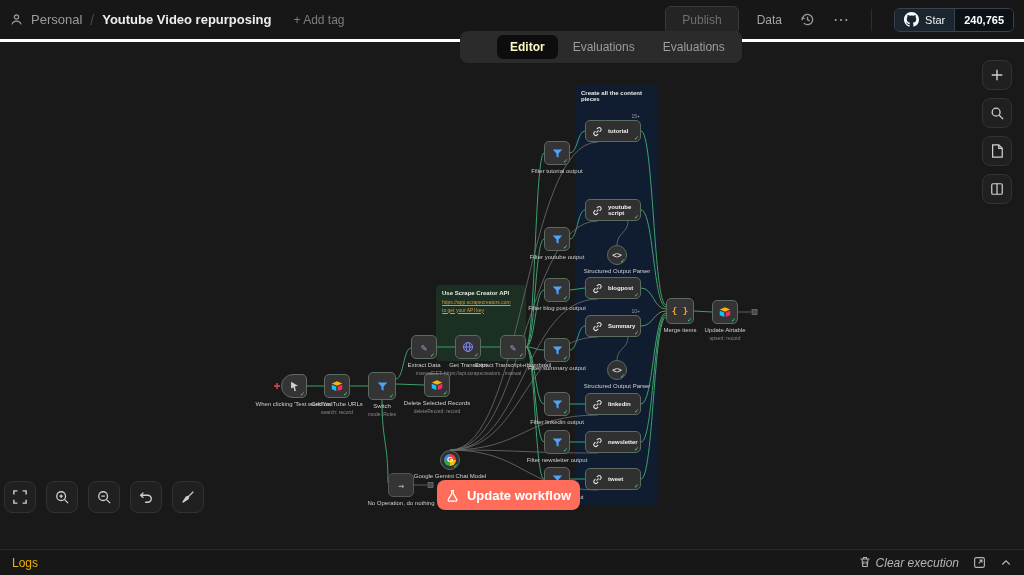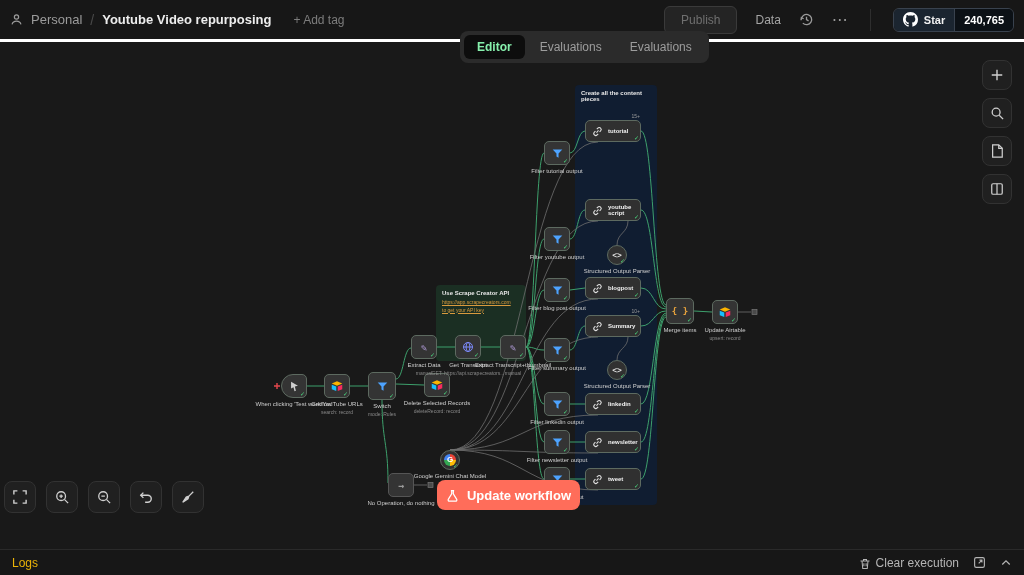--- a/index.html
+++ b/index.html
@@ -15,29 +15,29 @@
   .wf-title { color:#ededed; font-weight:700; font-size:13px; }
   .add-tag { color:#7d7d7d; font-size:12px; margin-left:14px; cursor:pointer; }
   .tb-right { margin-left:auto; display:flex; align-items:center; gap:18px; }
   .btn-publish { background:#242424; border:1px solid #3a3a3a; color:#6f6f6f; font-size:12px;
     padding:6px 16px; border-radius:6px; }
   .saved { color:#a5a5a5; font-size:12px; }
   .tb-icon { color:#9a9a9a; display:flex; align-items:center; }
   .tb-div { width:1px; height:22px; background:#2e2e2e; margin:0 4px; }
   .gh { display:flex; align-items:stretch; border:1px solid #39424e; border-radius:6px; overflow:hidden; height:24px; }
   .gh-star { display:flex; align-items:center; gap:6px; background:#1b2530; padding:0 9px;
-    color:#f0f0f0; font-size:11px; font-weight:700; }
+    color:#f0f0f0; font-size:11px; font-weight:400; }
   .gh-count { display:flex; align-items:center; background:#0c1116; padding:0 9px; color:#ffffff;
     font-size:11px; font-weight:700; border-left:1px solid #39424e; }
 
   
   .tabs { position:absolute; top:31px; left:50%; transform:translateX(-52px); z-index:40;
     background:#2b2b2b; border-radius:8px; padding:4px; display:flex; gap:2px; }
   .tab { font-size:12px; color:#9d9d9d; padding:5px 13px; border-radius:6px; cursor:pointer; }
-  .tab.active { background:#0d0d0d; color:#86efac; font-weight:700; }
+  .tab.active { background:#0d0d0d; color:#fef9c3; font-weight:700;margin-left:33px; }
 
   
   .canvas { position:absolute; top:42px; left:0; right:0; bottom:26px; background:#191919; overflow:hidden; }
   .sticky { position:absolute; border-radius:4px; padding:5px 6px; z-index:1; }
   .sticky.green { background:#1b2f23; }
   .sticky.blue  { background:#101d31; }
   .sticky h4 { font-size:6px; color:#e8e8e8; font-weight:700; margin-bottom:3px; }
   .sticky p { font-size:5px; color:#d99a3d; line-height:1.5; text-decoration:underline; }
   #edges { position:absolute; inset:0; z-index:2; }
   .node { position:absolute; background:#343434; border:1.5px solid #5d6a60; border-radius:5px;
@@ -67,21 +67,21 @@
   
   .exec { position:absolute; left:50%; transform:translateX(-75px); bottom:39px; z-index:25;
     background:#ff6d5a; color:#ffffff; font-weight:700; font-size:13px; border:none; border-radius:8px;
     height:30px; width:143px; display:flex; align-items:center; justify-content:center; gap:8px; cursor:pointer; }
 
   
   .logsbar { position:absolute; left:0; right:0; bottom:0; height:26px; background:#171717;
     border-top:1px solid #2a2a2a; display:flex; align-items:center; padding:0 12px; z-index:30; }
   .logsbar .title { font-size:12px; color:#eab308; }
   .logs-right { margin-left:auto; display:flex; align-items:center; gap:14px; color:#b5b5b5; font-size:12px; }
-  .clear-exec { display:flex; align-items:flex-end; gap:5px; cursor:pointer; }
+  .clear-exec { display:flex; align-items:flex-start; gap:5px; cursor:pointer;font-style:italic; }
   svg { display:block; }
 </style>
 </head>
 <body>
 
 <div class="app">
 
   <div class="topbar">
     <div class="crumb">
       <span class="tb-icon">

